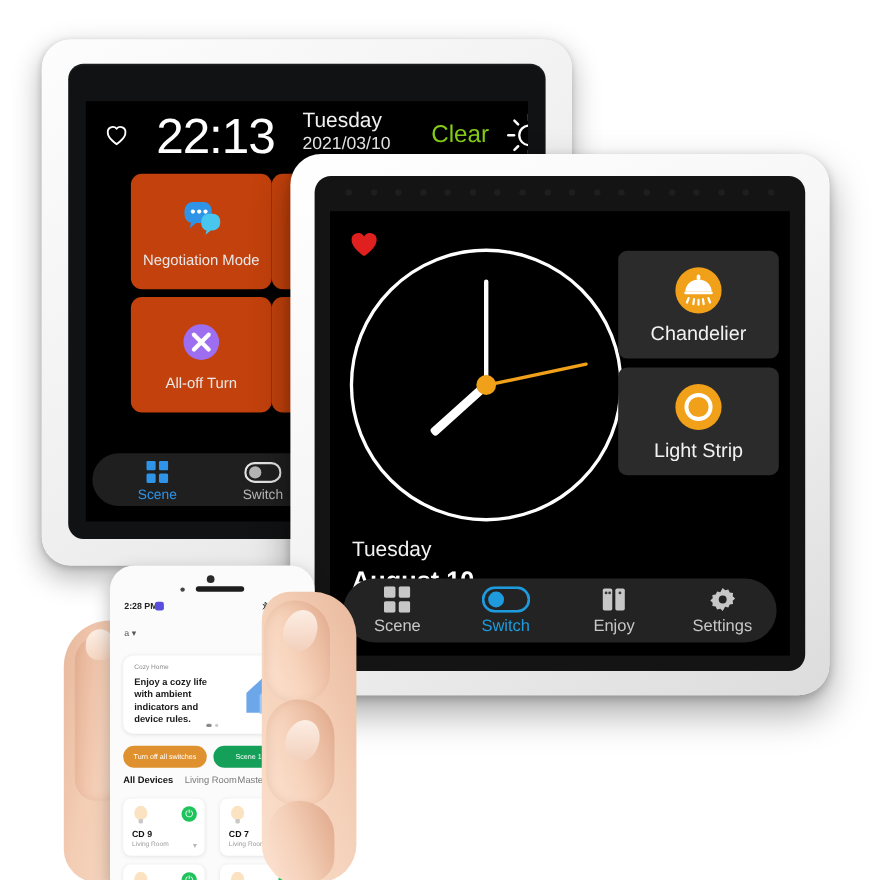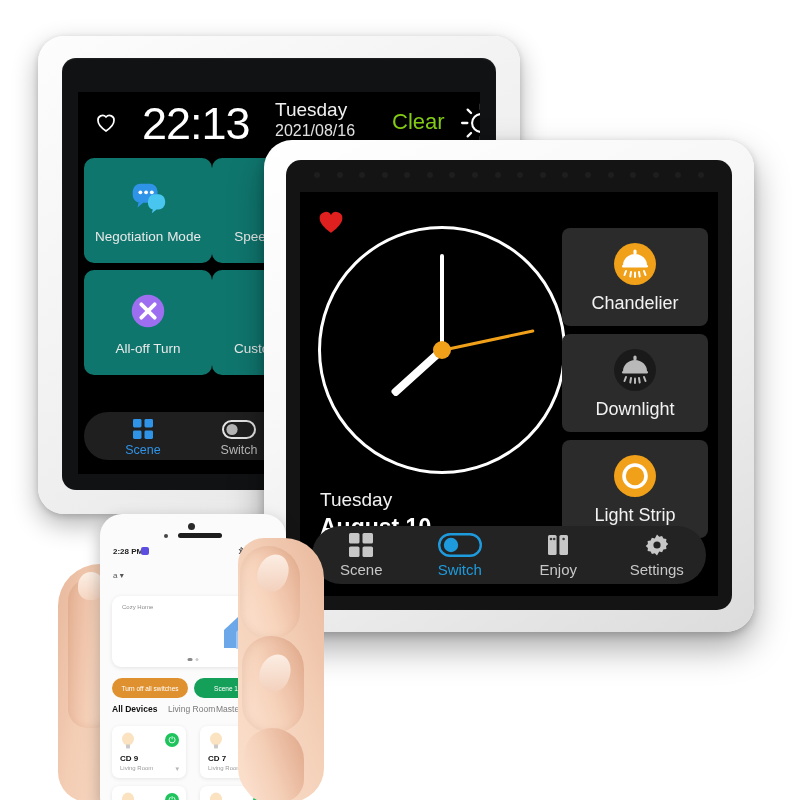--- a/index.html
+++ b/index.html
@@ -37,22 +37,22 @@
     font-size:45px;font-weight:400;letter-spacing:-1px;line-height:56px;
   }
   .bk-day{position:absolute;left:197px;top:7px;color:#f0f0f0;font-size:19px;line-height:22px;}
   .bk-date{position:absolute;left:197px;top:29px;color:#e6e6e6;font-size:16px;line-height:19px;}
   .bk-weather{position:absolute;left:314px;top:17px;color:#84cc16;font-size:22px;line-height:26px;}
   .bk-sun{position:absolute;left:382px;top:10px;width:42px;height:42px;}
 
   
   #back-grid{position:absolute;left:6px;top:66px;width:100%;}
   .bk-tile{
-    position:absolute;width:128px;height:105px;background:#0f766e;border-radius:10px;
-    display:flex;flex-direction:column;align-items:center;justify-content:center;
+    position:absolute;width:128px;height:105px;background:#c2410c;border-radius:10px;
+    display:flex;flex-direction:column;align-items:center;justify-content:center;margin-left:35px;
   }
   .bk-tile .lbl{color:#e9e9e9;font-size:13.5px;margin-top:9px;white-space:nowrap;}
   .bk-ico{width:42px;height:42px;display:block;}
 
   
   #back-nav{
     position:absolute;left:6px;bottom:14px;width:230px;height:48px;
     background:#1f1f1f;border-radius:24px;
   }
   .bk-nav-item{position:absolute;top:6px;width:70px;text-align:center;}
@@ -179,21 +179,21 @@
 <div id="back-panel">
   <div id="back-bezel">
     <div id="back-screen">
 
       <div id="back-status">
         <svg class="bk-heart" viewBox="0 0 24 24">
           <path d="M12 21s-8-5.2-8-10.4A4.6 4.6 0 0 1 12 7a4.6 4.6 0 0 1 8 3.6C20 15.8 12 21 12 21z" fill="none" stroke="#ffffff" stroke-width="1.7"></path>
         </svg>
         <div class="bk-time">22:13</div>
         <div class="bk-day">Tuesday</div>
-        <div class="bk-date">2021/08/16</div>
+        <div class="bk-date">2021/03/10</div>
         <div class="bk-weather">Clear</div>
         <svg class="bk-sun" viewBox="0 0 40 40">
           <circle cx="20" cy="20" r="8.5" fill="none" stroke="#fff" stroke-width="2"></circle>
           <g stroke="#fff" stroke-width="2.2" stroke-linecap="round">
             <line x1="20" y1="2" x2="20" y2="7"></line>
               <line x1="20" y1="33" x2="20" y2="38"></line>
             <line x1="2" y1="20" x2="7" y2="20"></line>
               <line x1="33" y1="20" x2="38" y2="20"></line>
             <line x1="7.3" y1="7.3" x2="10.5" y2="10.5"></line>
               <line x1="29.5" y1="29.5" x2="32.7" y2="32.7"></line>
@@ -324,36 +324,20 @@
               <line x1="14" y1="30" x2="12.5" y2="34"></line>
                 <line x1="19" y1="31" x2="18.3" y2="35.5"></line>
               <line x1="23" y1="31.5" x2="23" y2="36"></line>
                 <line x1="27" y1="31" x2="27.7" y2="35.5"></line>
               <line x1="32" y1="30" x2="33.5" y2="34"></line>
             </g>
           </svg>
           <div class="lbl">Chandelier</div>
         </div>
 
-        <div class="ft-tile">
-          <svg class="dev-ico" viewBox="0 0 46 46">
-            <circle cx="23" cy="23" r="21" fill="#1a1a1a"></circle>
-            <path d="M11 24c0-6 5.4-11 12-11s12 5 12 11z" fill="#b9b9b9"></path>
-            <rect x="21.4" y="8.5" width="3.2" height="5" rx="1.6" fill="#b9b9b9"></rect>
-            <rect x="10" y="24" width="26" height="2.6" rx="1.3" fill="#b9b9b9"></rect>
-            <g stroke="#b9b9b9" stroke-width="2" stroke-linecap="round">
-              <line x1="14" y1="30" x2="12.5" y2="34"></line>
-                <line x1="19" y1="31" x2="18.3" y2="35.5"></line>
-              <line x1="23" y1="31.5" x2="23" y2="36"></line>
-                <line x1="27" y1="31" x2="27.7" y2="35.5"></line>
-              <line x1="32" y1="30" x2="33.5" y2="34"></line>
-            </g>
-          </svg>
-          <div class="lbl">Downlight</div>
-        </div>
 
         <div class="ft-tile">
           <svg class="dev-ico" viewBox="0 0 46 46">
             <circle cx="23" cy="23" r="21" fill="#f0a019"></circle>
             <circle cx="23" cy="23" r="11" fill="none" stroke="#fff" stroke-width="3.6"></circle>
           </svg>
           <div class="lbl">Light Strip</div>
         </div>
 
       </div>
@@ -451,20 +435,21 @@
     <div id="ph-toolbar">
       <div id="ph-home-sel">
         <span>a</span>
         <span>▾</span>
       </div>
       <div id="ph-add">+</div>
     </div>
 
     <div id="ph-banner">
       <div class="kicker">Cozy Home</div>
+      <div class="headline">Enjoy a cozy life with ambient indicators and device rules.</div>
       <svg class="art" viewBox="0 0 46 40">
         <path d="M4 18L18 5l14 13v18H4z" fill="#5f9fe8" opacity=".92"></path>
         <path d="M16 20L30 7l14 13v17H16z" fill="#a8cdf5" opacity=".85"></path>
         <rect x="23" y="26" width="9" height="9" rx="1.6" fill="#e8f2fd"></rect>
       </svg>
       <div id="ph-dots">
           <i class="on"></i>
           <i></i>
         </div>
     </div>

